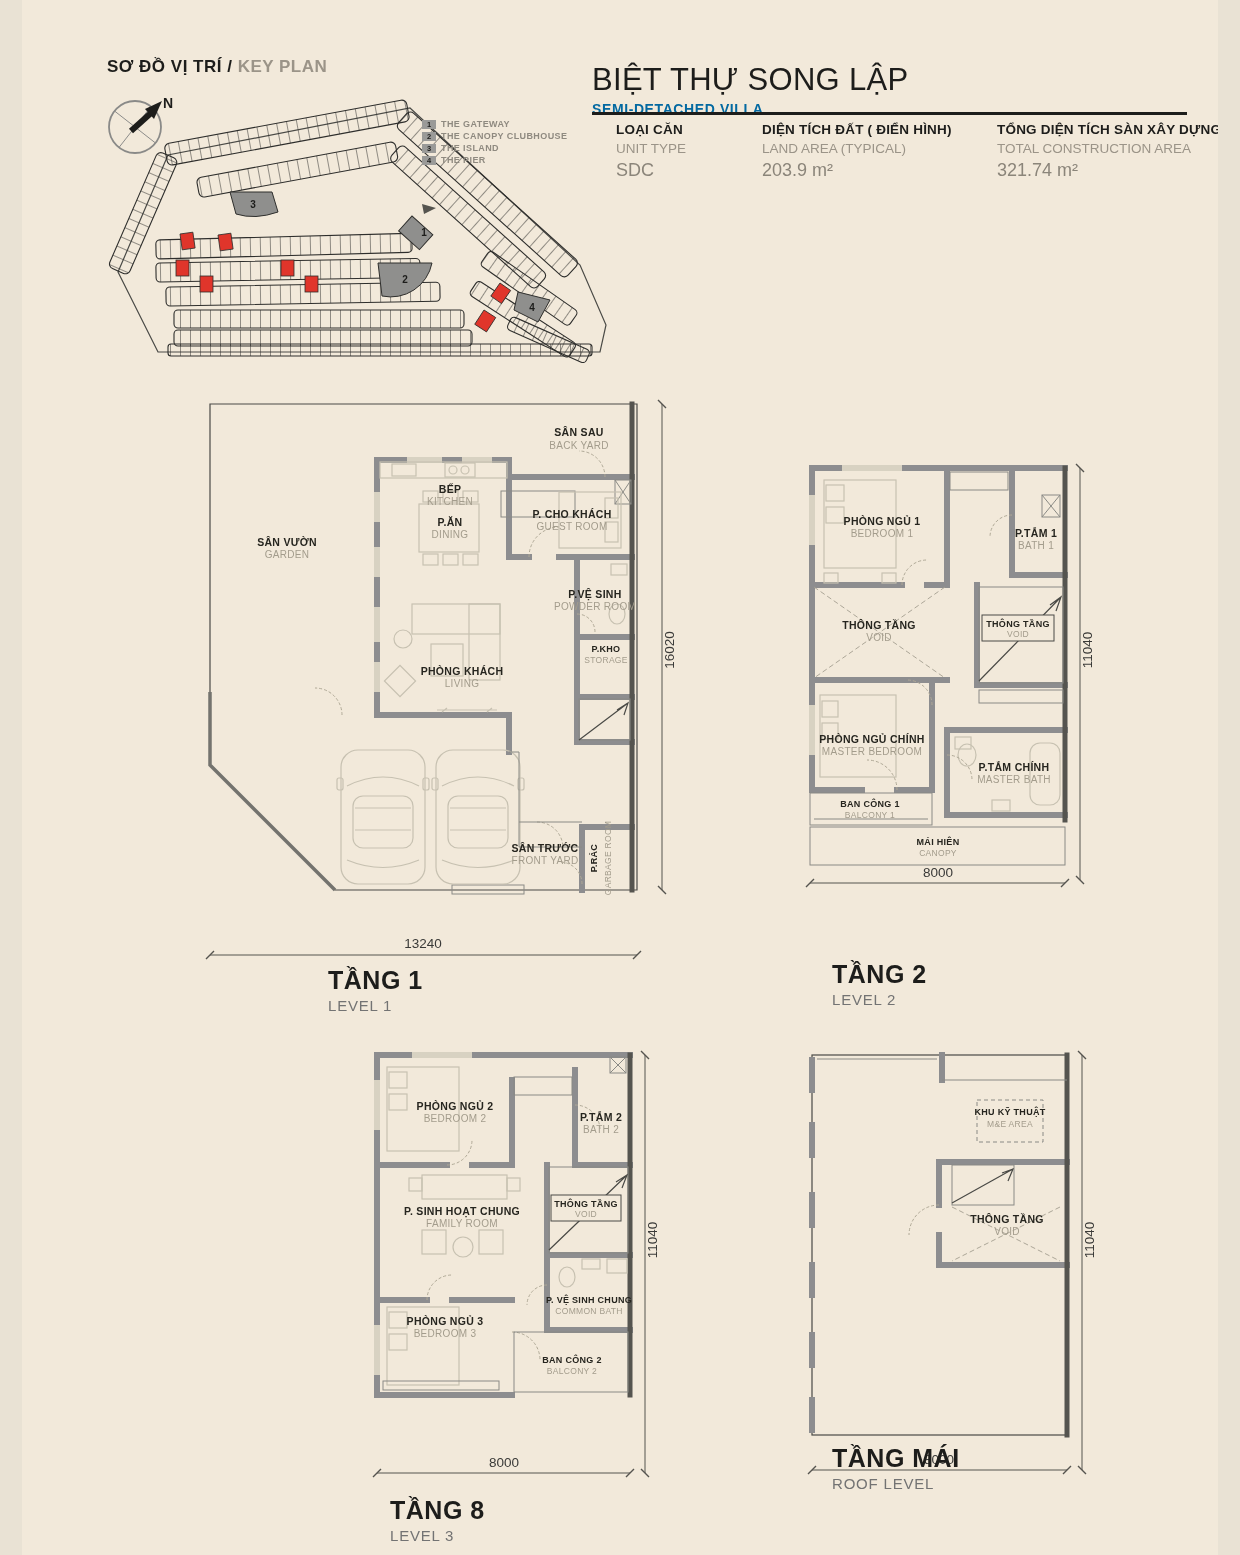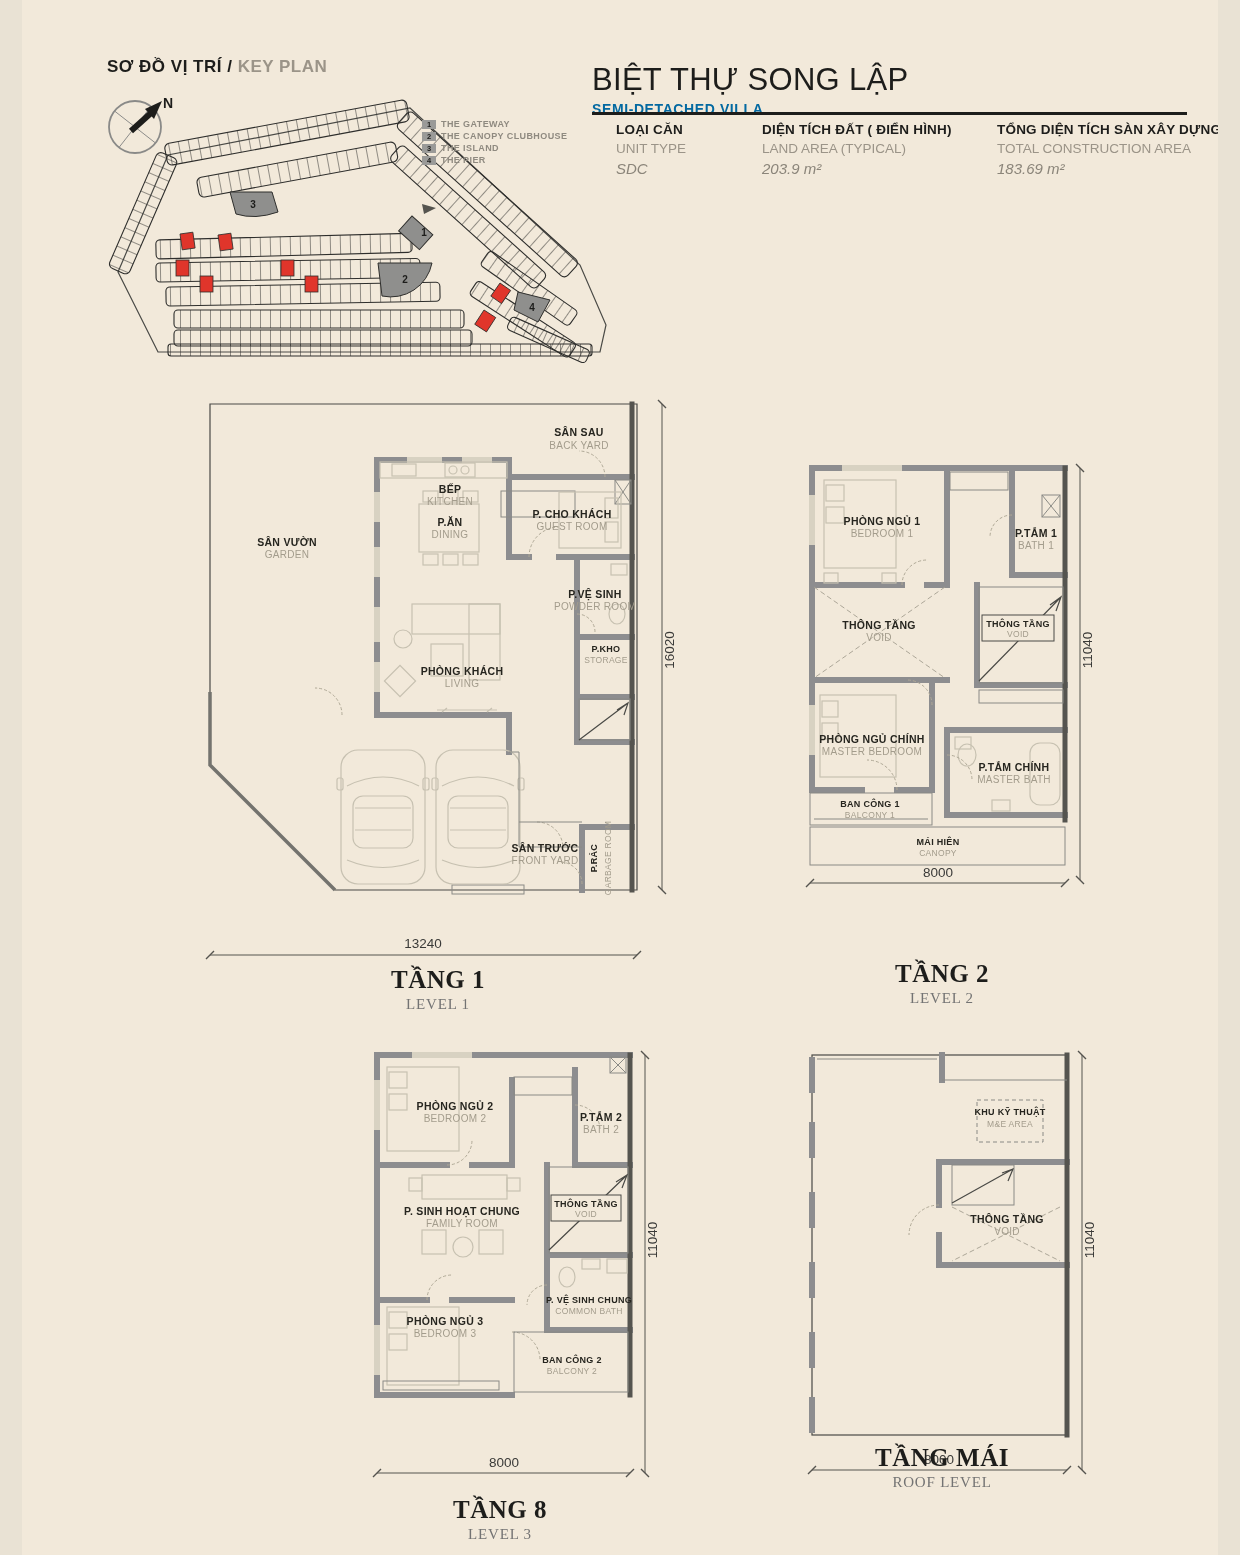--- a/index.html
+++ b/index.html
@@ -8,31 +8,31 @@
   .abs{position:absolute;}
 
   
   .kp-title{font-size:17px;font-weight:bold;color:#1d1d1b;letter-spacing:.5px;}
   .kp-title .en{color:#9b9488;}
   .main-title{font-size:31px;font-weight:normal;color:#1d1d1b;letter-spacing:.3px;}
   .sub-title{font-size:14px;font-weight:bold;color:#0369a1;letter-spacing:.6px;margin-top:3px;}
   .rule{background:#1d1d1b;height:3px;}
   .spec .vi{font-size:13.5px;font-weight:bold;color:#1d1d1b;letter-spacing:.2px;}
   .spec .en{font-size:13.5px;color:#9b9488;margin-top:4px;}
-  .spec .val{font-size:15px;color:#8b857a;margin-top:4px;font-style:italic;}
+  .spec .val{font-size:18px;color:#8b857a;margin-top:4px;}
 
   
   .legend{font-size:9px;color:#8f8a80;}
   .legend .row{display:flex;align-items:center;margin-bottom:2px;}
   .legend .chip{width:14px;height:9px;background:#9a9a98;color:#1d1d1b;font-size:7.5px;font-weight:bold;
      text-align:center;line-height:9px;margin-right:5px;flex:none;}
   .legend .lab{font-weight:bold;letter-spacing:.4px;white-space:nowrap;}
 
   
-  .lvl-name{text-align:center;width:220px;font-family:Liberation Serif, serif;}
+  .lvl-name{width:220px;}
   .lvl-name .vi{font-size:25px;font-weight:bold;color:#1d1d1b;letter-spacing:.5px;}
   .lvl-name .en{font-size:15px;color:#737373;letter-spacing:.8px;margin-top:2px;}
 
   
   svg{overflow:visible;}
   .wall{stroke:#8d8d8f;stroke-width:6;fill:none;stroke-linecap:square;}
   .wall2{stroke:#55544f;stroke-width:5;fill:none;stroke-linecap:square;}
   .thin{stroke:#4a4a46;stroke-width:1.2;fill:none;}
   .thin2{stroke:#8a8a85;stroke-width:1;fill:none;}
   .lite{stroke:#c7c1b1;stroke-width:1.2;fill:none;}
@@ -167,21 +167,21 @@
     <div class="val">SDC</div>
   </div>
   <div class="abs spec" style="left:740px;top:122px;width:225px;">
     <div class="vi">DIỆN TÍCH ĐẤT ( ĐIỂN HÌNH)</div>
     <div class="en">LAND AREA (TYPICAL)</div>
     <div class="val">203.9 m²</div>
   </div>
   <div class="abs spec" style="left:975px;top:122px;width:230px;">
     <div class="vi">TỔNG DIỆN TÍCH SÀN XÂY DỰNG</div>
     <div class="en">TOTAL CONSTRUCTION AREA</div>
-    <div class="val">183.69 m²</div>
+    <div class="val">321.74 m²</div>
   </div>
 
   <svg class="abs" style="left:185px;top:392px;" width="480" height="630" viewBox="0 0 480 630">
 
     <path class="thin" d="M3,12 H430 V498 H128 L3,373 Z"></path>
     <path d="M3,300 V373 L128,498" stroke="#74736e" stroke-width="3.5" fill="none"></path>
     <rect x="245" y="493" width="72" height="9" fill="url(#pv3)" class="thin2"></rect>
 
     <g>
       <path class="wall" d="M170,68 H302 M302,68 V85 M302,85 H425"></path>

